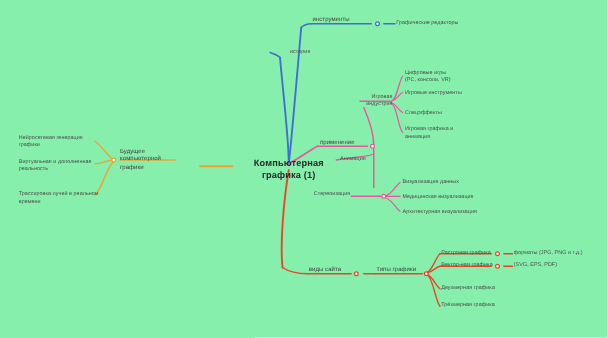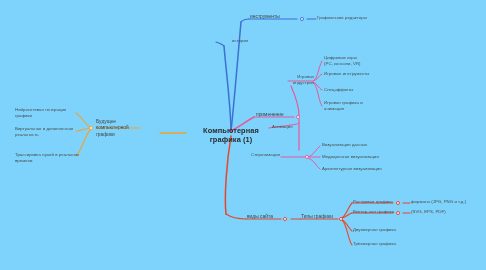--- a/index.html
+++ b/index.html
@@ -4,21 +4,21 @@
 <style>
   html, body {
     margin: 0;
     padding: 0;
     background: #ffffff;
   }
   #canvas {
     position: relative;
     width: 486px;
     height: 270px;
-    background: #7dd3fc;
+    background: #86efac;
     overflow: hidden;
     font-family: "Liberation Sans", sans-serif;
   }
   #wires {
     position: absolute;
     left: 0; top: 0;
     width: 486px;
     height: 270px;
     pointer-events: none;
   }

